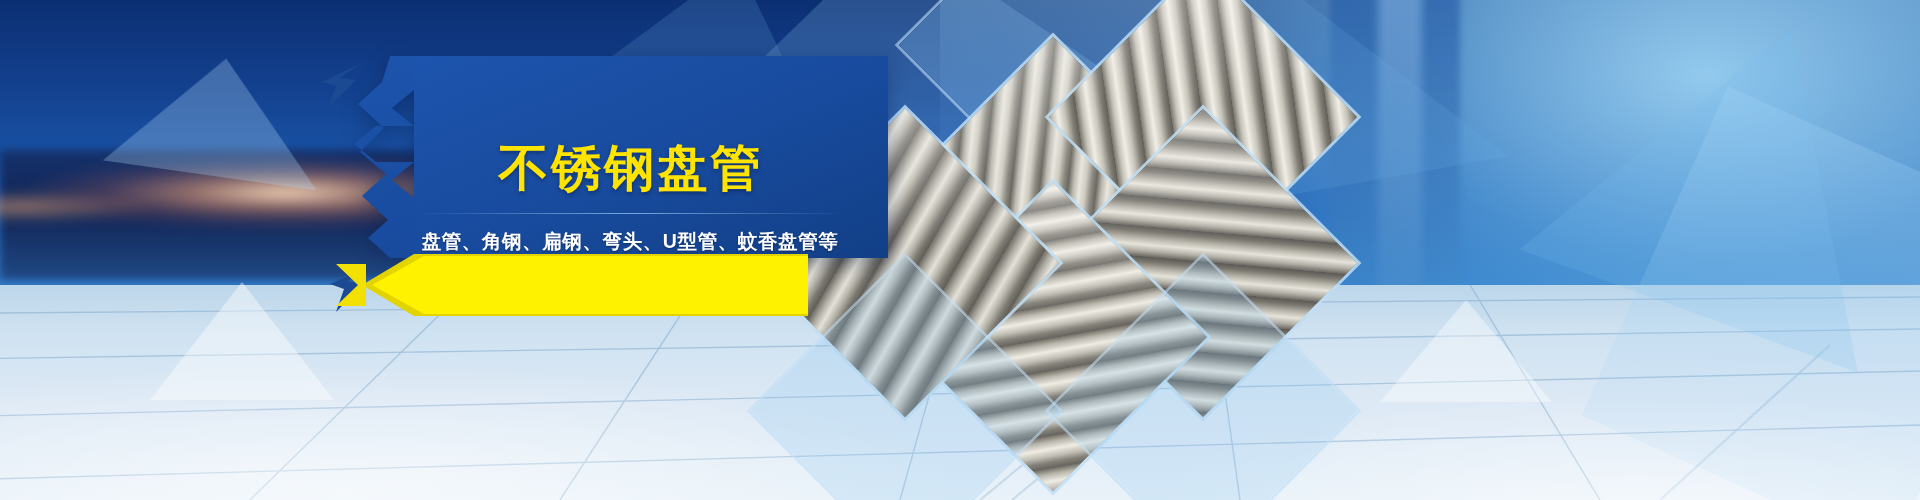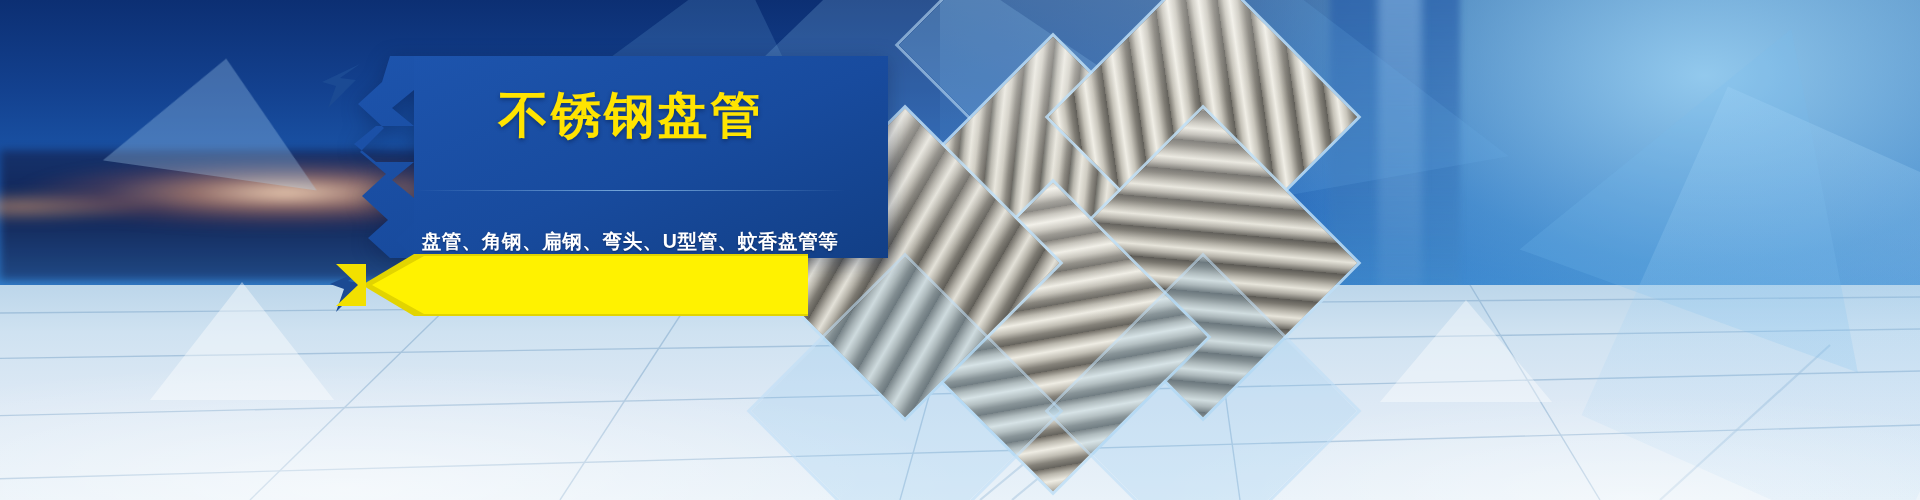--- a/index.html
+++ b/index.html
@@ -100,21 +100,21 @@
 
   
   .plaque{
     position:absolute;left:352px;top:56px;width:536px;height:202px;
     filter:drop-shadow(0 4px 10px rgba(5,25,70,.35));
   }
   .plaque svg{display:block;}
 
   .plaque-text{
     position:absolute;left:352px;top:56px;width:536px;height:202px;
-    display:flex;flex-direction:column;align-items:center;justify-content:space-between;
+    display:flex;flex-direction:column;align-items:center;justify-content:flex-end;
     padding-top:34px;box-sizing:border-box;
   }
   .title{
     color:#ffe400;font-size:50px;line-height:1;font-weight:bold;
     letter-spacing:3px;margin:0 0 0 22px;
     text-shadow:0 2px 4px rgba(0,20,60,.45);
   }
   .divider{
     width:430px;height:1px;margin:20px 0 0 20px;
     background:linear-gradient(90deg, rgba(120,175,235,0), rgba(150,200,240,.75), rgba(120,175,235,0));
@@ -281,21 +281,21 @@
       </defs>
       <path d="M38 0 H536 V34 H62 L40 52 L62 70 H24 L2 88 L24 106 H62 L40 124 L62 142 H536 V202 H38 L16 182 L36 164 L10 140 L34 118 L8 96 L32 72 L6 48 L30 26 Z" fill="url(#pg)"></path>
       <path d="M62 0 H536 V202 H62 L44 184 L62 166 V36 Z" fill="url(#pg)"></path>
       <rect x="62" y="0" width="474" height="202" fill="url(#pg)"></rect>
     </svg>
   </div>
 
   <div class="plaque-text">
     <div class="title">不锈钢盘管</div>
     <div class="divider"></div>
-    <div class="sub" style="margin-top:5px">盘管、角钢、扁钢、弯头、U型管、蚊香盘管等</div>
+    <div class="sub" style="margin-top:12px">盘管、角钢、扁钢、弯头、U型管、蚊香盘管等</div>
   </div>
 
   <div class="ribbon">
     <svg width="472" height="62" viewBox="0 0 472 62">
       <path d="M78 0 H472 V62 H78 L26 31 Z" fill="#e2d400"></path>
       <path d="M88 2 H472 V60 H88 L36 31 Z" fill="#fff200"></path>
       <path d="M0 10 L30 10 L30 52 L0 52 L22 31 Z" fill="#f2e000"></path>
     </svg>
   </div>
 

